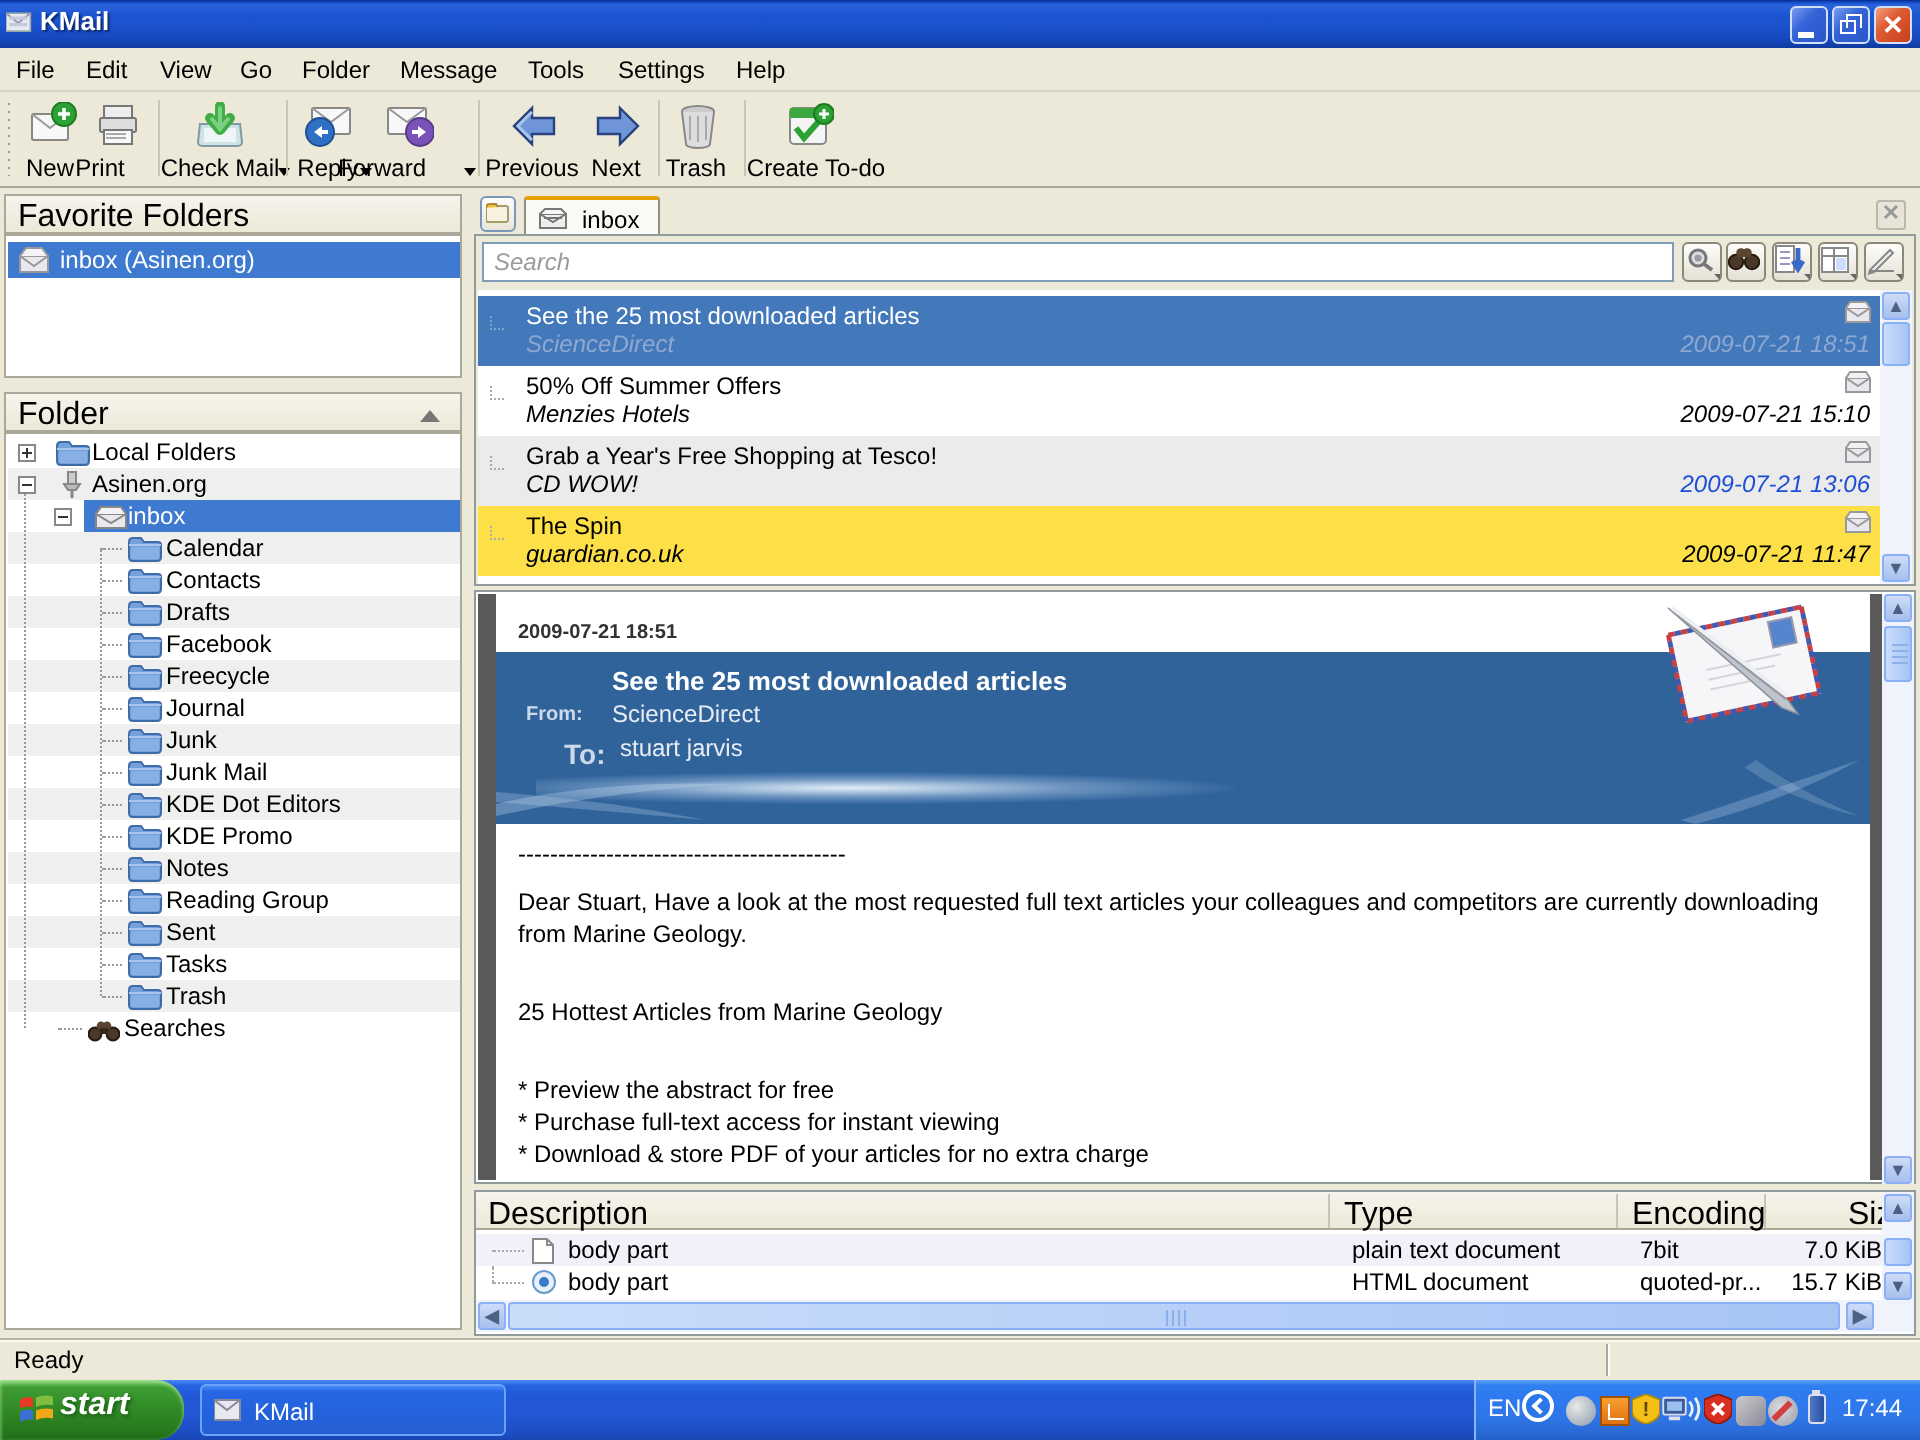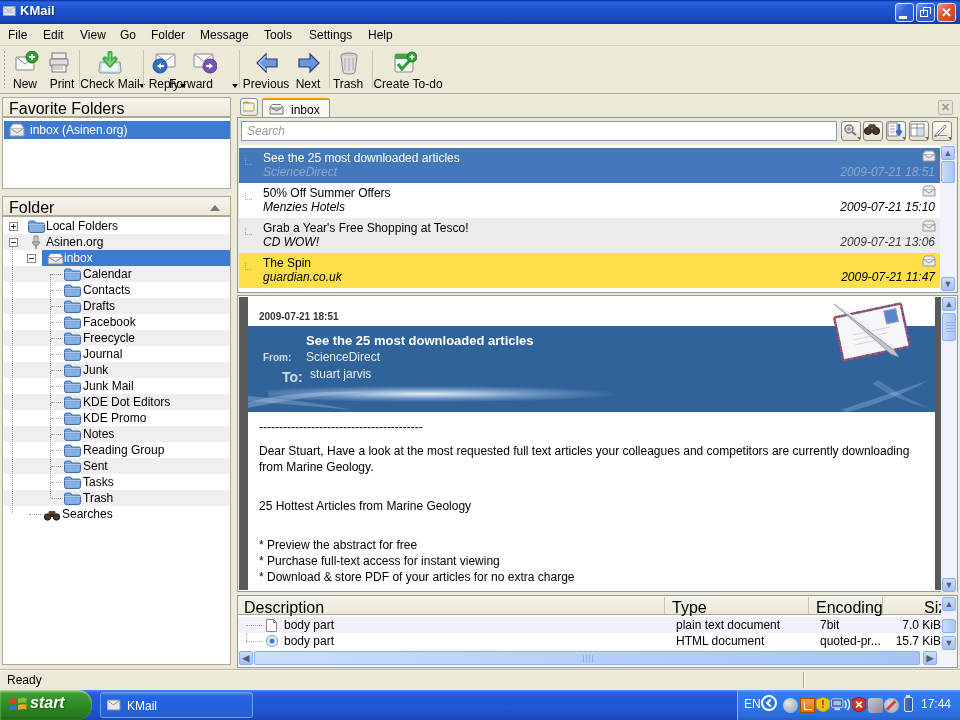--- a/index.html
+++ b/index.html
@@ -95,21 +95,21 @@
     <path d="M17 3 v6 M14 6 h6" stroke="#fff" stroke-width="1.8"></path>
   </svg>
   <div class="tblabel" style="left:-25px;">New</div>
 
   <svg class="tbicon" viewBox="0 0 24 24" style="left:47px;width:24px;height:24px;">
     <rect x="5" y="2" width="14" height="6" fill="#eee" stroke="#777"></rect>
     <rect x="3" y="8" width="18" height="7" rx="1" fill="#ddd" stroke="#777"></rect>
     <rect x="5" y="14" width="14" height="7" fill="#f8f8f8" stroke="#777"></rect>
     <path d="M6 16 h10 M6 18 h10" stroke="#aaa"></path>
   </svg>
-  <div class="tblabel" style="left:12px;">Print</div>
+  <div class="tblabel" style="left:0;">Print</div>
   <div class="tbsep" style="left:79px;"></div>
 
   <svg class="tbicon" viewBox="0 0 26 24" style="left:97px;width:26px;height:24px;">
     <path d="M3 11 L23 11 L24 20 a2 2 0 0 1 -2 2 h-18 a2 2 0 0 1 -2 -2 z" fill="#cfe2e6" stroke="#7e9aa0"></path>
       <path d="M5 13 h16 v7 h-16 z" fill="#eef6f8"></path>
     <path d="M13 2 v10 M8 8 l5 6 l5 -6" fill="none" stroke="#3fae46" stroke-width="5" stroke-linecap="round" stroke-linejoin="round"></path>
     <path d="M13 3 v9 M9 8.5 l4 5 l4 -5" fill="none" stroke="#7ed183" stroke-width="2" stroke-linecap="round"></path>
   </svg>
   <div class="tblabel" style="left:60px;">Check Mail</div>
   <div class="tbarrow" style="left:139px;"></div>
@@ -469,21 +469,21 @@
         <svg style="position:absolute;right:5px;top:2px;width:14px;height:12px;" viewBox="0 0 14 12">
           <path d="M1 4 h12 v7 h-12 z" fill="#e8e8ee" stroke="#999"></path>
           <path d="M1 4 l2 -3 h8 l2 3" fill="#f2f2f6" stroke="#999"></path>
           <path d="M1 4 l6 4 l6 -4" fill="none" stroke="#999"></path>
         </svg>
       </div>
       <div class="mlrow" style="top:73px;background:#ebebeb;color:#000;">
         <div style="position:absolute;left:6px;top:10px;width:7px;height:7px;border-left:1px dotted #aaa;border-bottom:1px dotted #aaa;"></div>
         <div class="mlsub">Grab a Year's Free Shopping at Tesco!</div>
         <div class="mlfrom" style="color:#000;">CD WOW!</div>
-        <div class="mldate" style="color:#404040;text-align:right;">2009-07-21 13:06</div>
+        <div class="mldate" style="color:#1d4ed8;text-align:right;">2009-07-21 13:06</div>
         <svg style="position:absolute;right:5px;top:2px;width:14px;height:12px;" viewBox="0 0 14 12">
           <path d="M1 4 h12 v7 h-12 z" fill="#e8e8ee" stroke="#999"></path>
           <path d="M1 4 l2 -3 h8 l2 3" fill="#f2f2f6" stroke="#999"></path>
           <path d="M1 4 l6 4 l6 -4" fill="none" stroke="#999"></path>
         </svg>
       </div>
       <div class="mlrow" style="top:108px;background:#fde047;color:#000;">
         <div style="position:absolute;left:6px;top:10px;width:7px;height:7px;border-left:1px dotted #aaa;border-bottom:1px dotted #aaa;"></div>
         <div class="mlsub">The Spin</div>
         <div class="mlfrom" style="color:#000;">guardian.co.uk</div>

